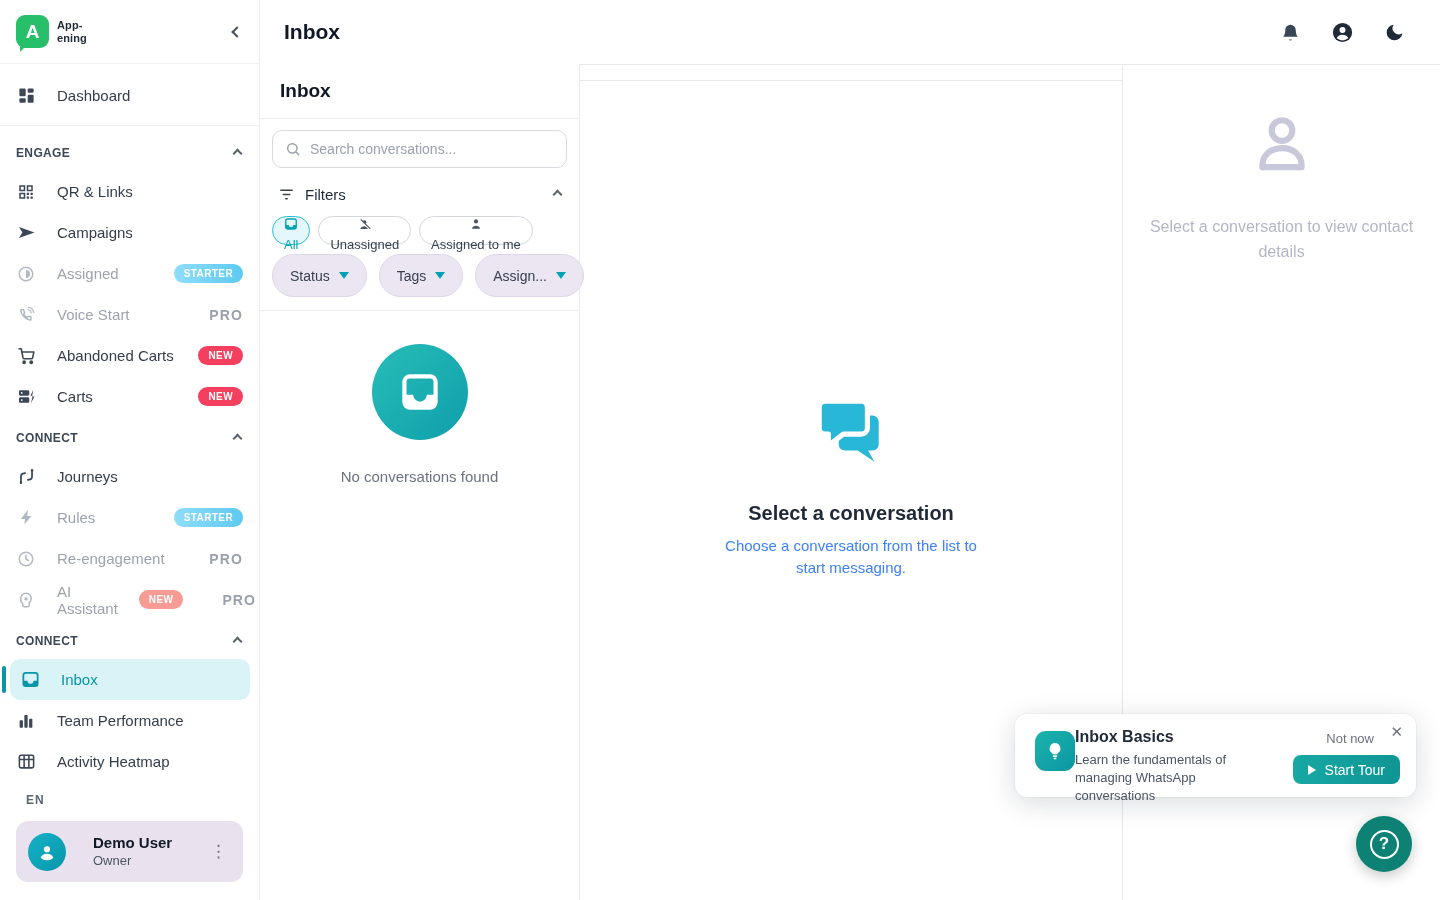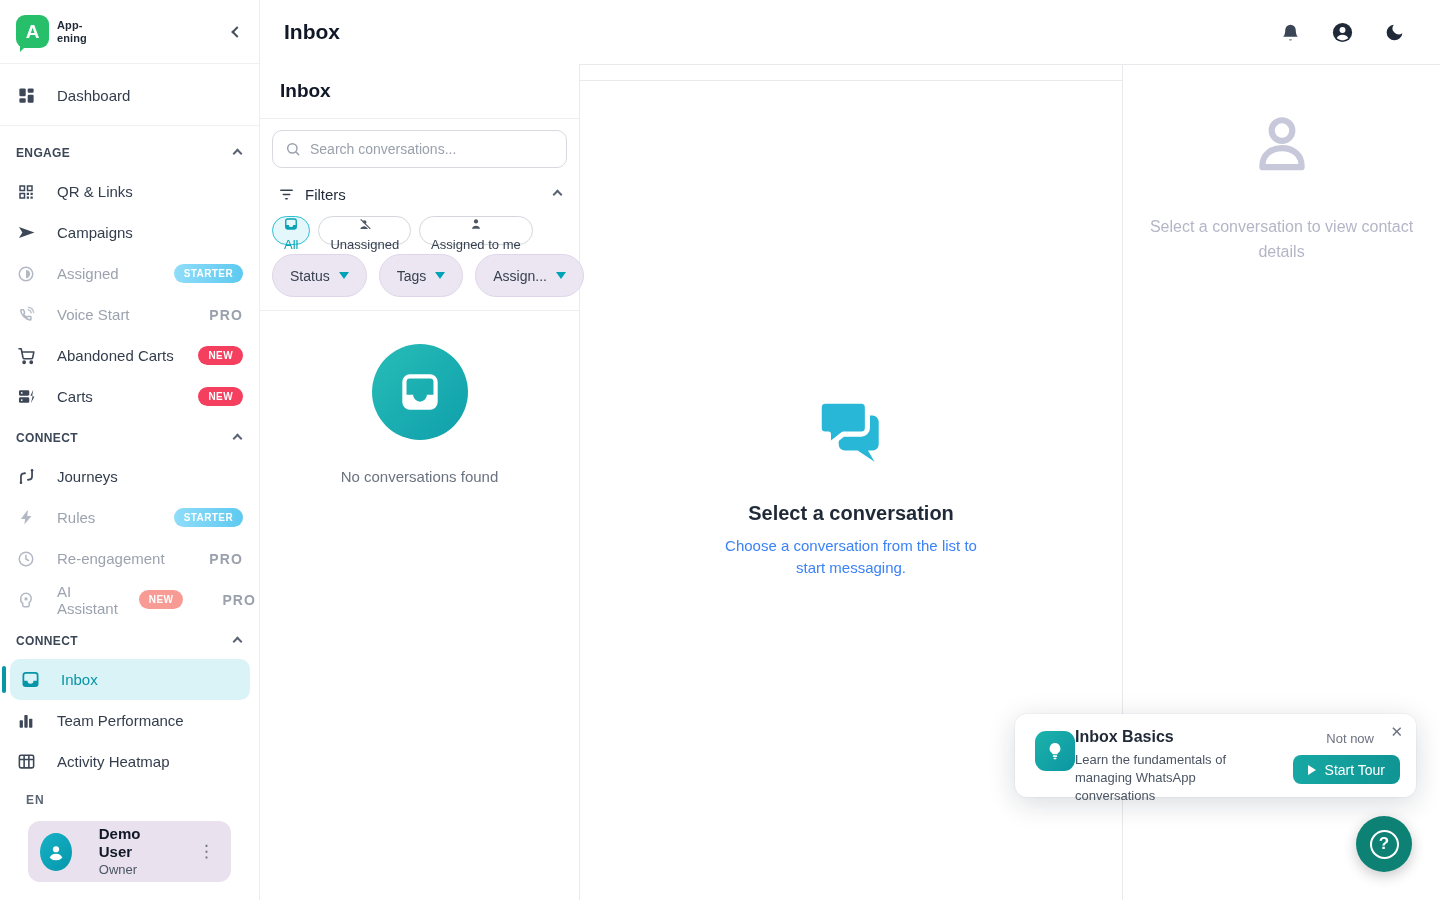--- a/index.html
+++ b/index.html
@@ -27,21 +27,21 @@
   .badge-new { background:#f43f5e; }
   .badge-new-muted { background:#f79b94; }
   .badge-starter { background:linear-gradient(90deg,#8fddf9,#5ec9f0); }
   .tag-pro { font-size:14px; font-weight:700; color:#9aa1ac; letter-spacing:.08em; margin-left:auto; }
   .badge + .tag-pro, .nav-item .badge ~ .tag-pro { margin-left:18px; }
   .nav-item.active { margin:0 10px; padding:0 8px 0 10px; width:240px; height:41px; border-radius:10px; background:#d9f3f6; color:#0795a8; font-weight:500; }
   .nav-item.active .ic { color:#0795a8; }
   .nav-item.active::before { content:""; position:absolute; left:-8px; top:7px; width:4px; height:27px; border-radius:3px; background:#0795a8; }
   .sb-foot { padding:20px 0 18px 0; }
   .lang { padding:0 26px 14px 26px; font-size:12px; font-weight:700; color:#5b6573; letter-spacing:.08em; }
-  .user-card { margin:0 28px; height:61px; background:#e9e2ee; border-radius:12px; display:flex; align-items:center; gap:27px; padding:0 10px 0 12px; }
+  .user-card { margin:0 16px; height:61px; background:#e9e2ee; border-radius:12px; display:flex; align-items:center; gap:27px; padding:0 10px 0 12px; }
   .user-avatar { width:38px; height:38px; border-radius:50%; background:linear-gradient(135deg,#16b1c6,#0697ab); display:flex; align-items:center; justify-content:center; color:#fff; }
   .user-meta { line-height:1.25; }
   .user-name { font-size:15px; font-weight:700; color:#111827; }
   .user-role { font-size:13px; color:#4b5563; }
   .dots { margin-left:auto; color:#6b7280; font-size:17px; letter-spacing:0; padding:0 6px; cursor:pointer; }
 
   
   .content { flex:1; display:flex; flex-direction:column; }
   .topbar { height:64px; min-height:64px; display:flex; align-items:center; padding:0 34px 0 24px; background:#fff; }
   .topbar-title { font-size:21px; font-weight:700; color:#101828; }

